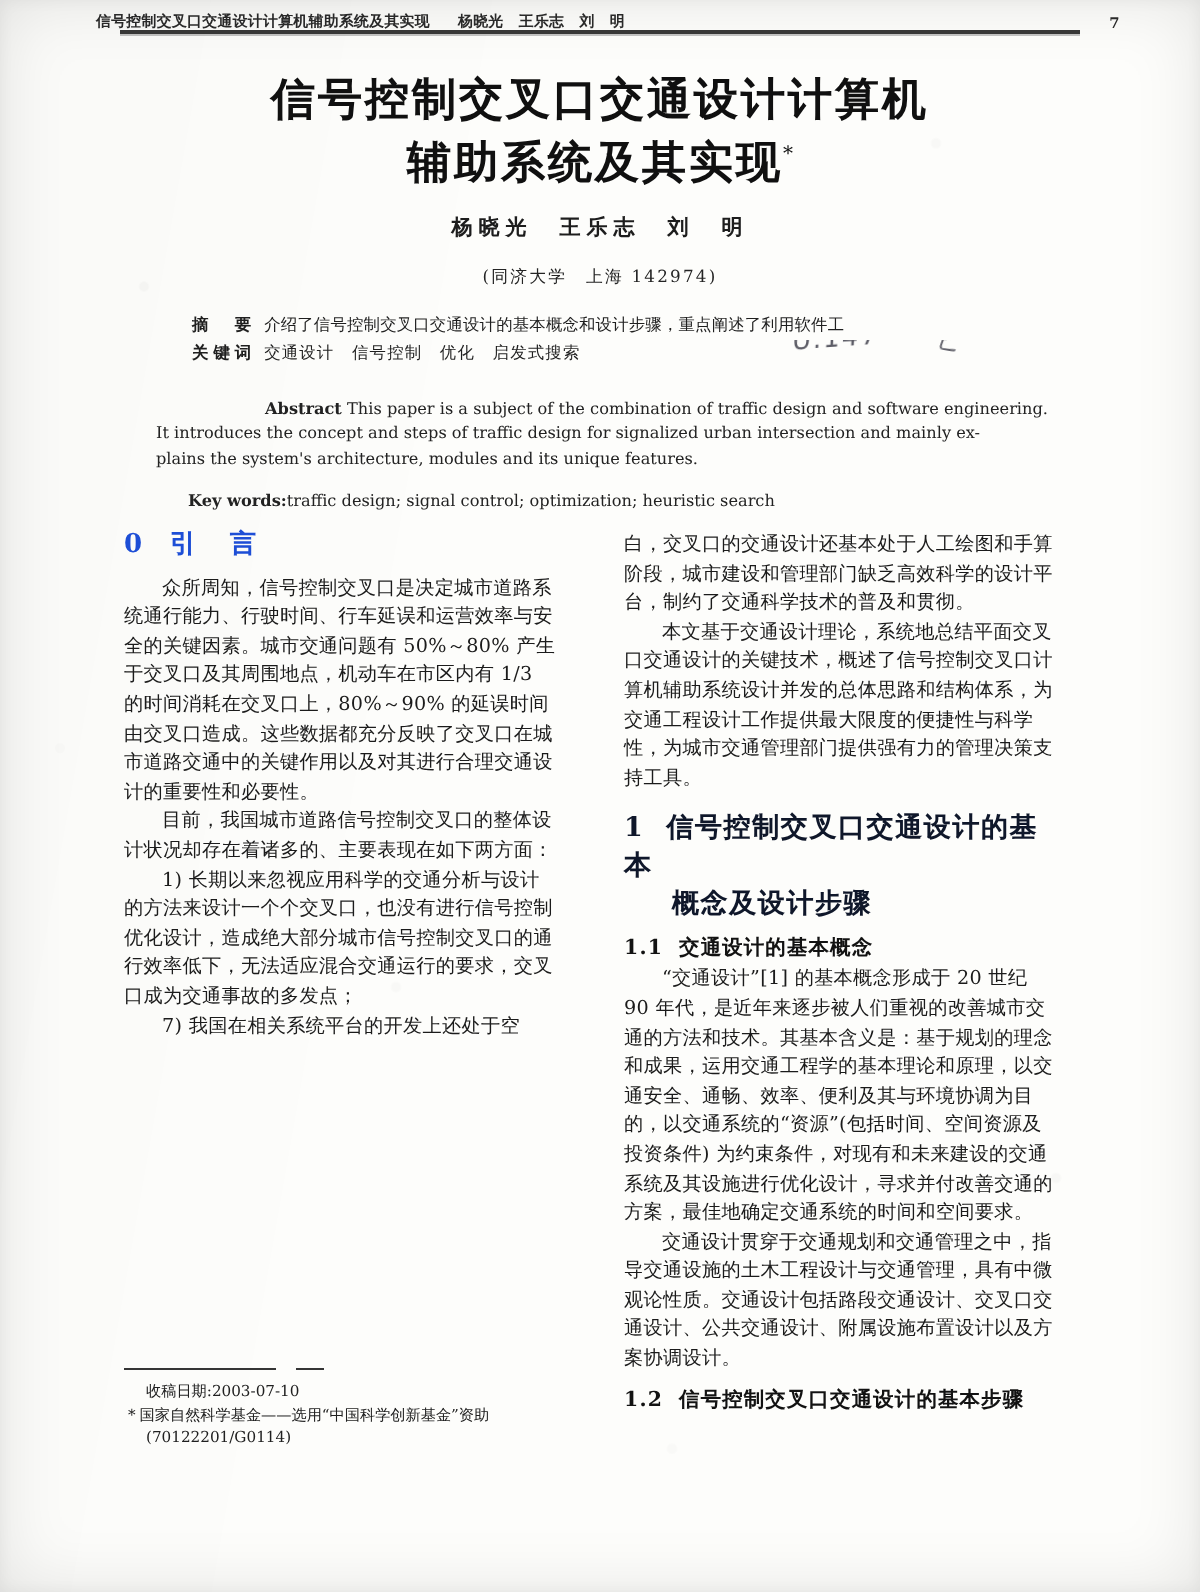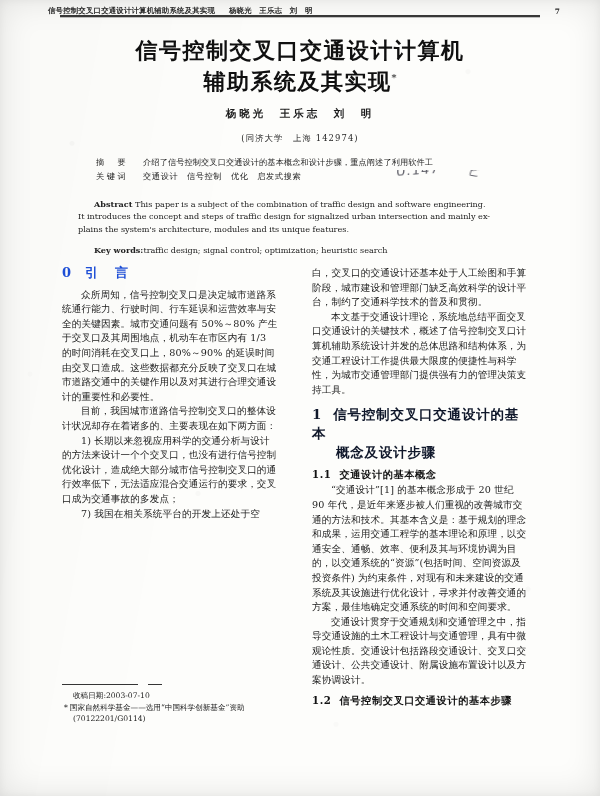--- a/index.html
+++ b/index.html
@@ -135,23 +135,23 @@
     width: 444px;
     font-size: 8.2px;
     line-height: 12.6px;
     color: #1f1f1f;
     letter-spacing: .1px;
     filter: blur(.22px);
   }
   .abs-line { white-space: nowrap; overflow: hidden; }
   .abs-line.indent { text-indent: 18px; }
   .lbl {
-    font-weight: 400;
+    font-weight: 700;
     letter-spacing: 2.5px;
-    margin-right: 15px;
+    margin-right: 4px;
   }
   .kw-row {
     position: relative;
     margin-top: 1.5px;
   }
   .kw-row .kw-items { letter-spacing: .6px; }
   
   .hand {
     position: absolute;
     top: -5px;
@@ -181,21 +181,21 @@
     top: 198px;
     left: 78px;
     width: 446px;
     font-family: "DejaVu Serif", "Liberation Serif", serif;
     font-size: 8.1px;
     line-height: 12.4px;
     color: #222;
     filter: blur(.25px);
   }
   .eabs .ea-line { white-space: nowrap; }
-  .eabs .ea-line.ind { text-indent: 16px; }
+  .eabs .ea-line.ind { text-indent: 16px; text-align: right; }
   .eabs b { font-weight: 700; }
 
   .ekw {
     position: absolute;
     top: 245px;
     left: 94px;
     width: 430px;
     font-family: "DejaVu Serif", "Liberation Serif", serif;
     font-size: 8.1px;
     color: #222;

